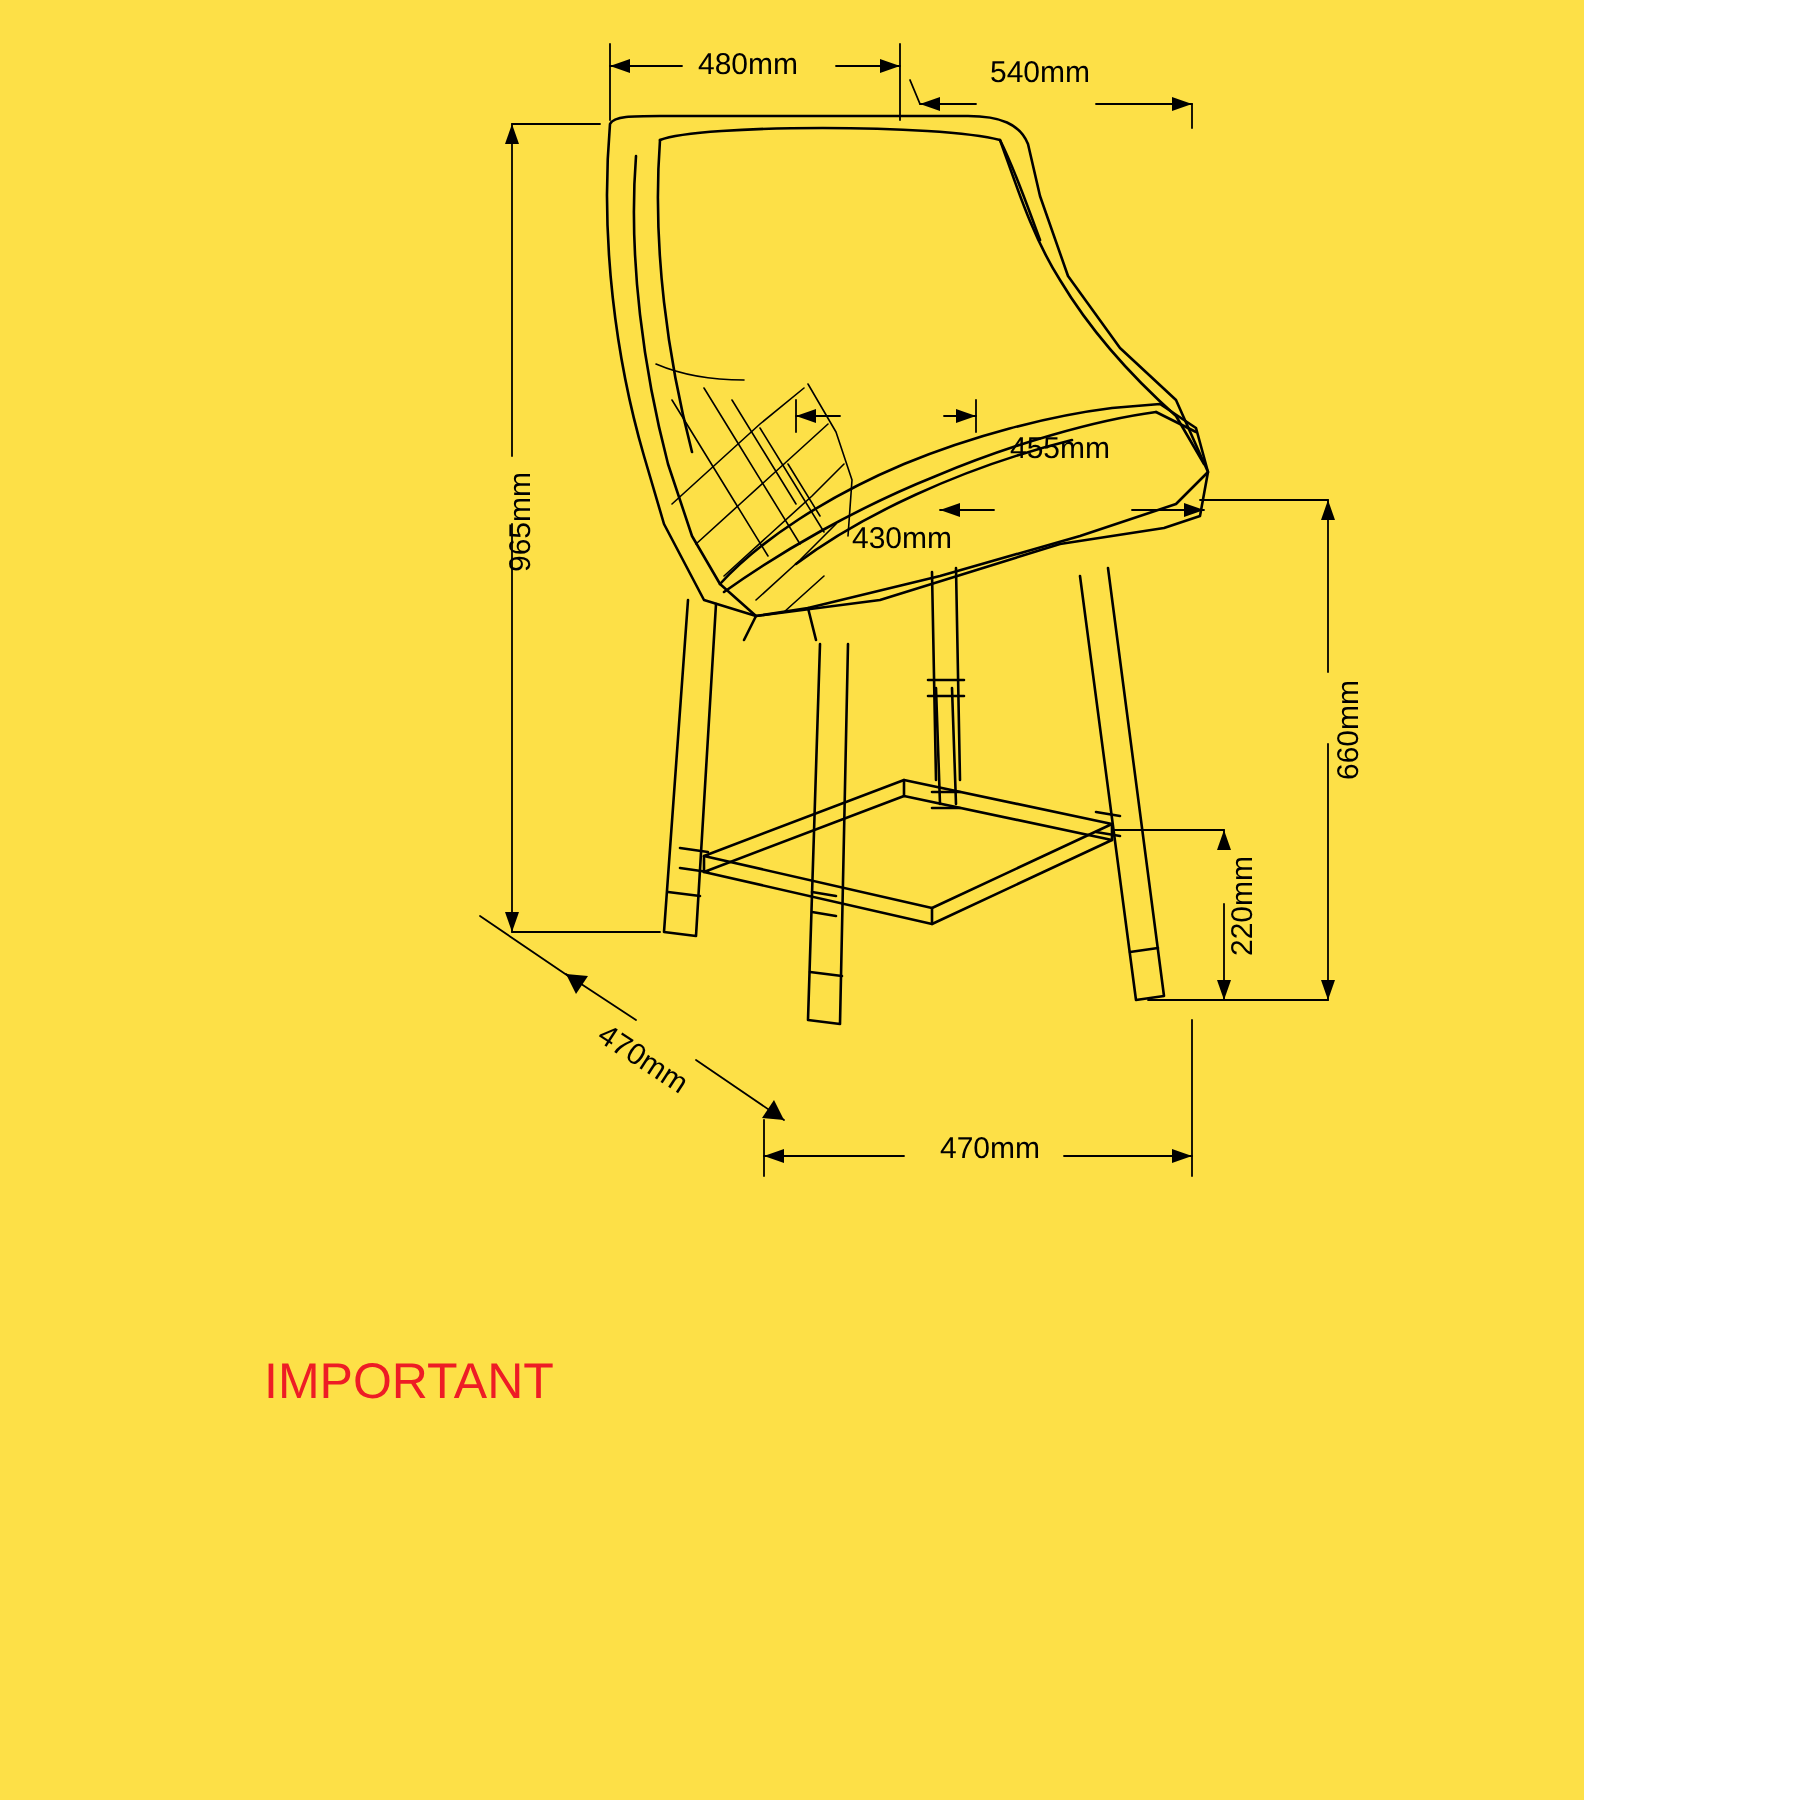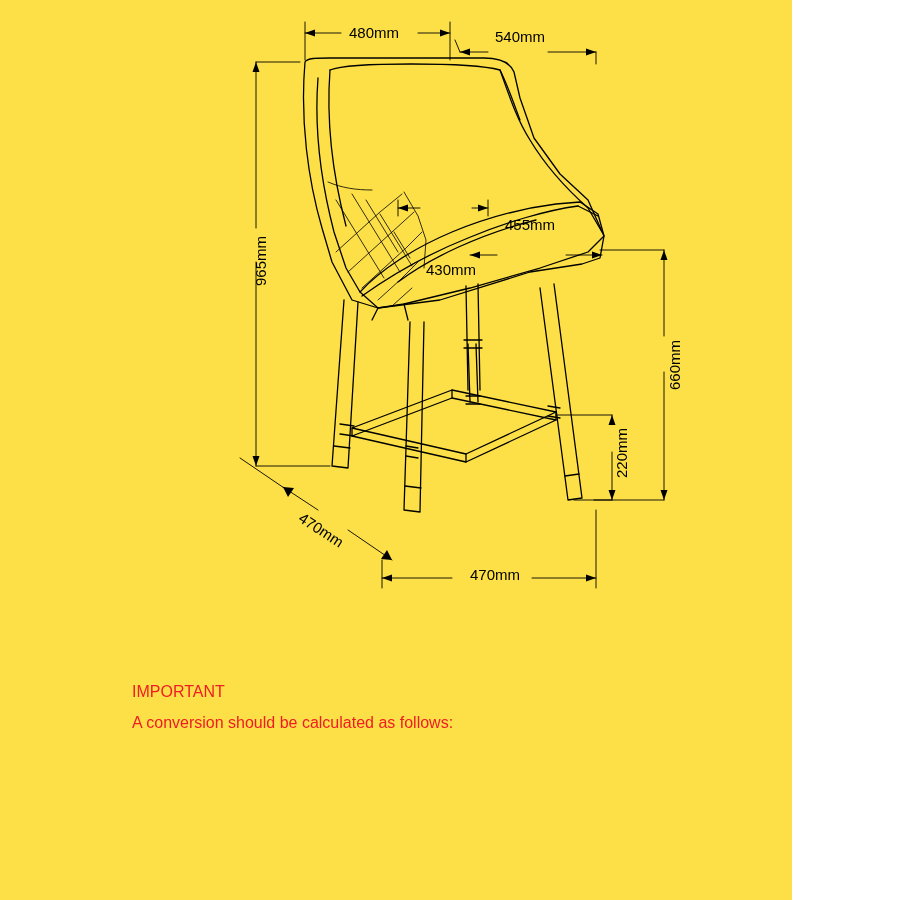--- a/index.html
+++ b/index.html
@@ -38,21 +38,21 @@
     transform-origin: 0 0;
     transform: rotate(-90deg);
   }
   #notes {
     position: absolute;
     left: 132px;
     top: 676px;
     width: 740px;
     color: #ee1c25;
     font-family: "Liberation Sans", sans-serif;
-    font-size: 16px;
+    font-size: 25px;
     line-height: 31px;
     white-space: nowrap;
   }
   #notes .note-line {
     display: block;
   }
 </style>
 </head>
 <body>
 
@@ -196,16 +196,15 @@
   <div class="dim-label vert" style="left:252px; top:286px;">965mm</div>
   <div class="dim-label" style="left:426px; top:213px;margin-top:48px;">430mm</div>
   <div class="dim-label" style="left:505px; top:216px;">455mm</div>
   <div class="dim-label vert" style="left:666px; top:390px;">660mm</div>
   <div class="dim-label vert" style="left:613px; top:478px;">220mm</div>
   <div class="dim-label" style="left:305px; top:509px; transform-origin:0 0; transform:rotate(33deg);">470mm</div>
   <div class="dim-label" style="left:470px; top:566px;">470mm</div>
 
   <div id="notes" style="color: rgb(238, 28, 37);">
     <span class="note-line">IMPORTANT</span>
-    <span class="note-line">A conversion should be calculated as follows:</span>
   </div>
 
 </div>
 
 </body></html>

